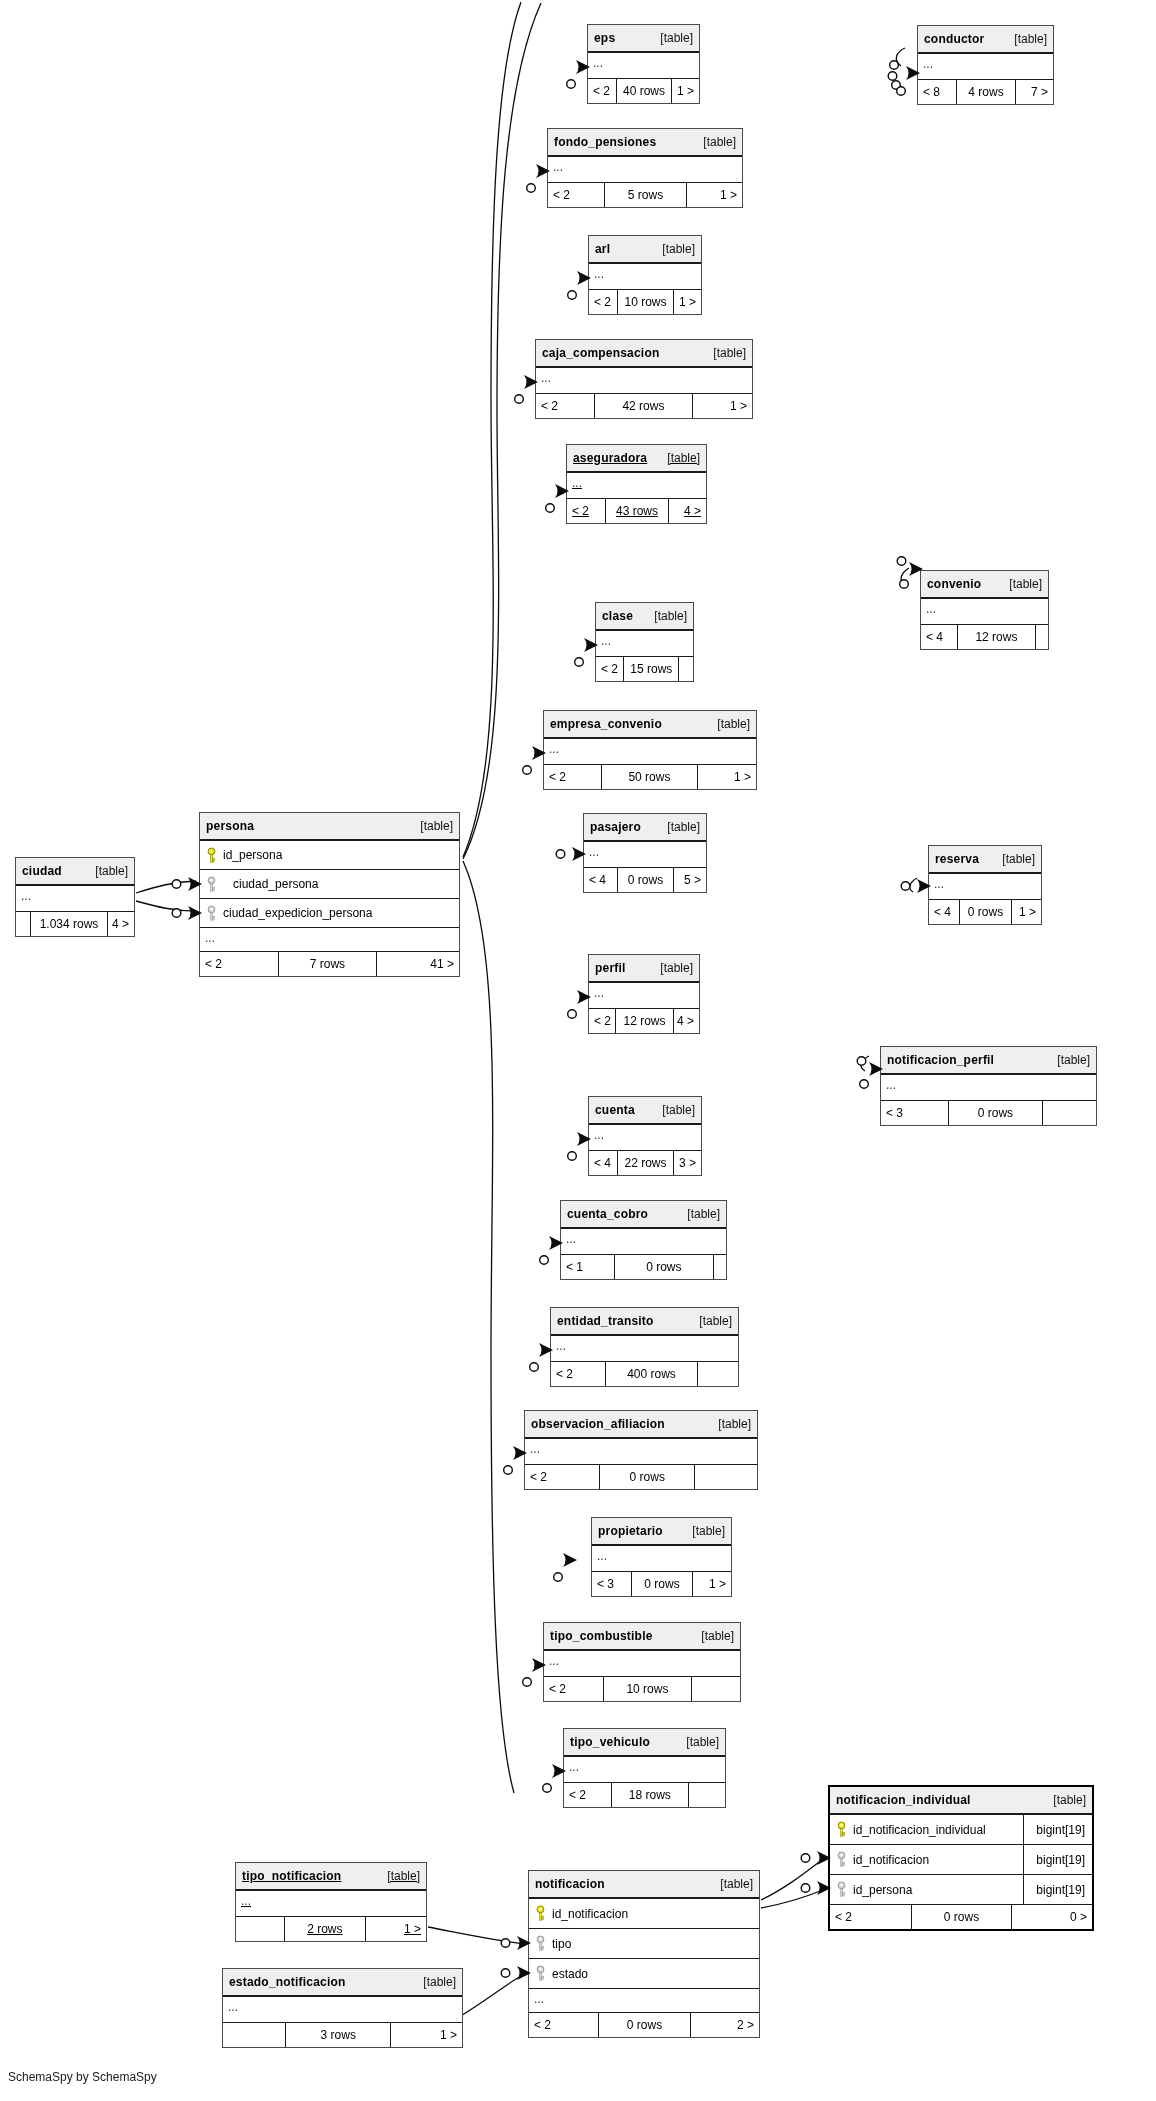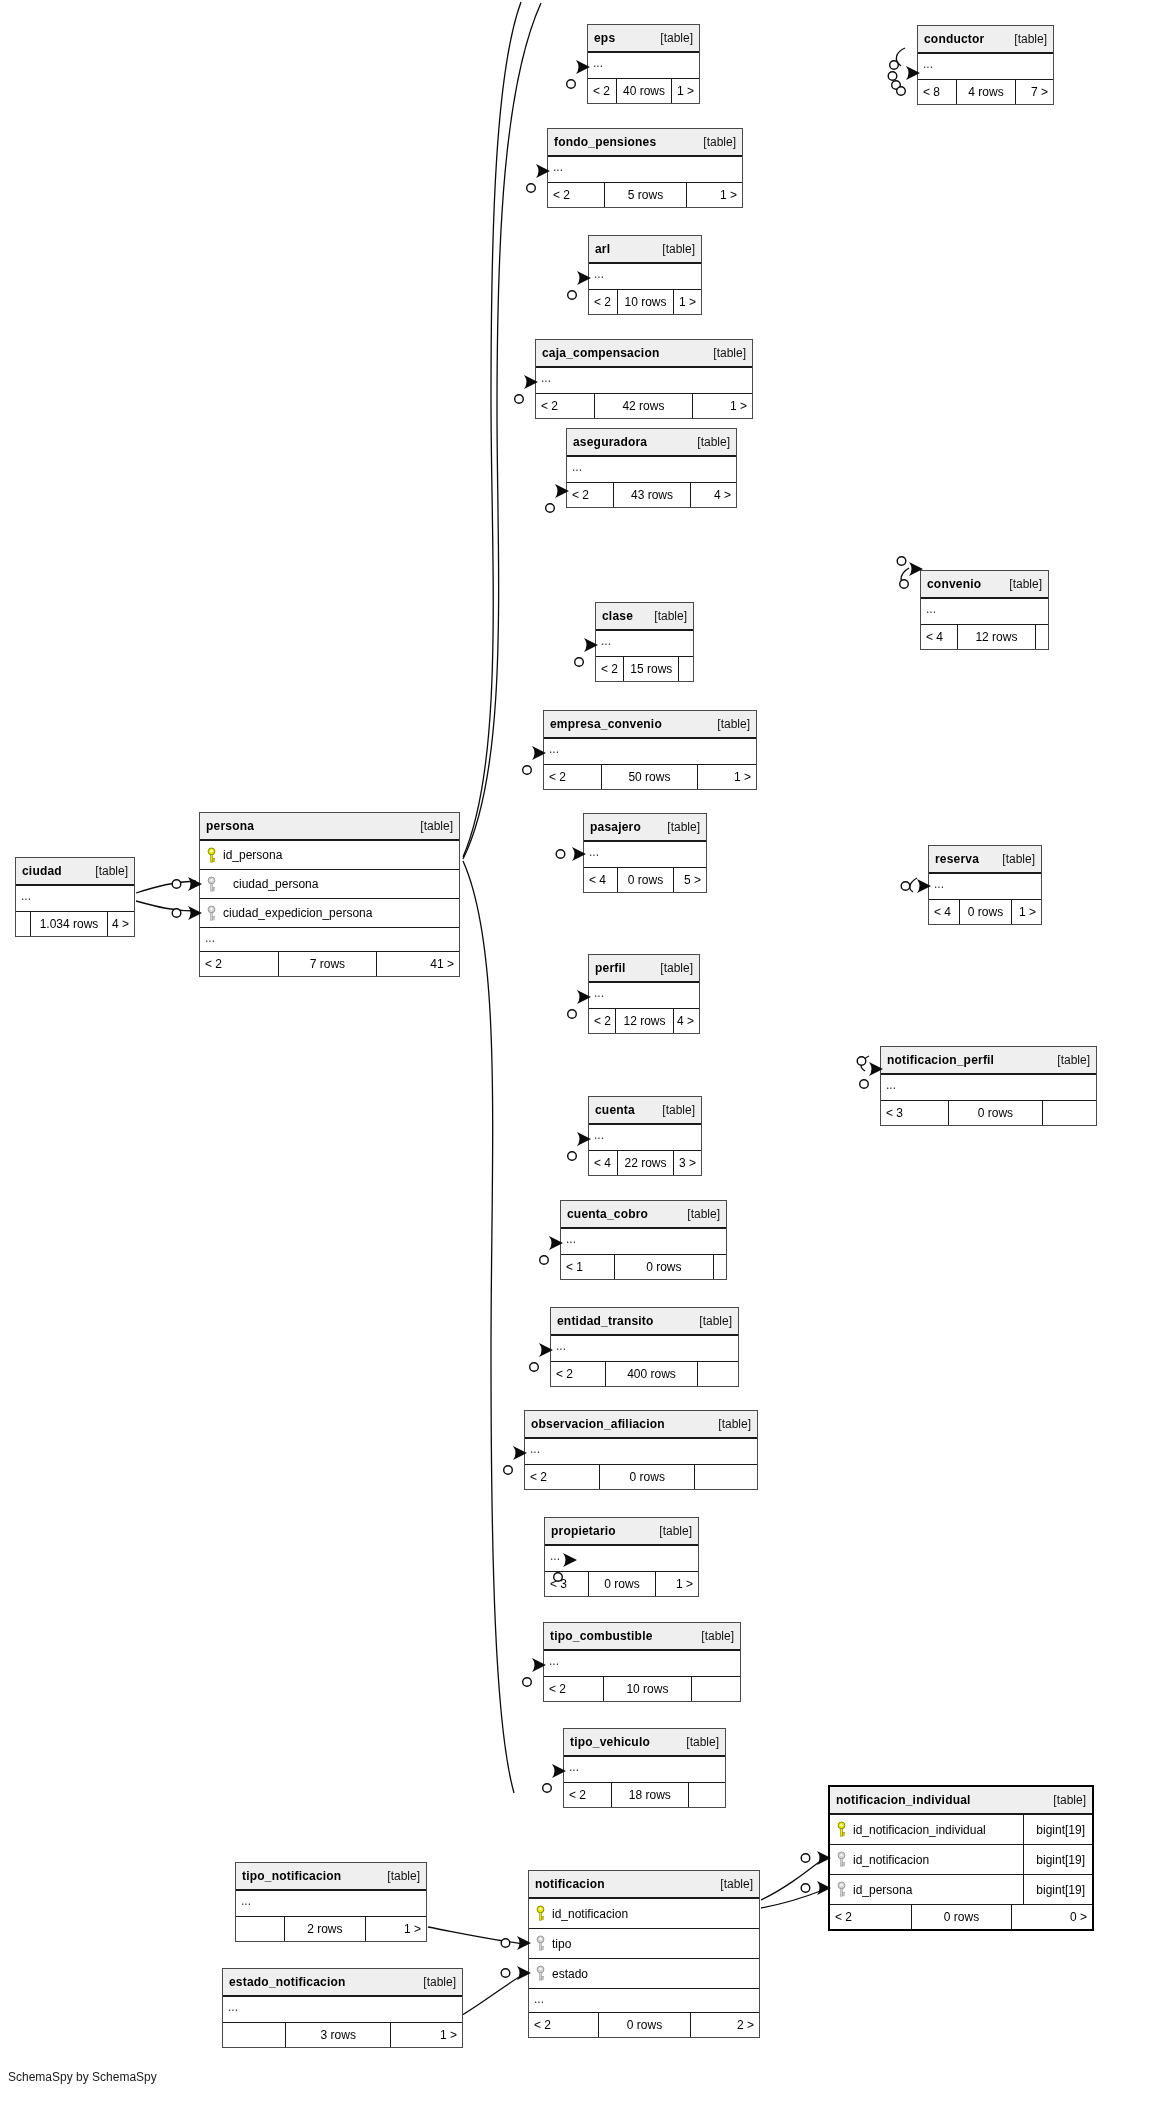--- a/index.html
+++ b/index.html
@@ -127,21 +127,21 @@
       <div class="foot">
         <div class="foot-cell foot-l" style="width: 27%;">&lt; 2</div>
         <div class="foot-cell foot-c" style="width: 45%;">42 rows</div>
         <div class="foot-cell foot-r" style="width: 28%;">1 &gt;</div>
       </div>
     </div>
     <svg class="conn" width="26" height="36" viewBox="0 0 26 36" style="left: 513px; top: 372px;">
       <path d="M25,10 L11,3 Q16,10 11,17 Z" fill="#0b0b0b"></path>
       <circle cx="6" cy="27" r="4.3" fill="#ffffff" stroke="#0b0b0b" stroke-width="1.4"></circle>
     </svg>
-    <div class="tbl" style="left: 566px; top: 428px; width: 171px;">
+    <div class="tbl" style="left: 566px; top: 444px; width: 141px; text-decoration: underline;">
       <div class="tbl-header">
         <span class="tbl-name">aseguradora</span>
         <span class="tbl-badge">[table]</span>
       </div>
       <div class="dots-row" style="height: 26px;">...</div>
       <div class="foot">
         <div class="foot-cell foot-l" style="width: 27%;">&lt; 2</div>
         <div class="foot-cell foot-c" style="width: 46%;">43 rows</div>
         <div class="foot-cell foot-r" style="width: 27%;">4 &gt;</div>
       </div>
@@ -383,21 +383,21 @@
       <div class="foot">
         <div class="foot-cell foot-l" style="width: 32%;">&lt; 2</div>
         <div class="foot-cell foot-c" style="width: 41%;">0 rows</div>
         <div class="foot-cell foot-r" style="width: 27%;"></div>
       </div>
     </div>
     <svg class="conn" width="26" height="36" viewBox="0 0 26 36" style="left: 502px; top: 1443px;">
       <path d="M25,10 L11,3 Q16,10 11,17 Z" fill="#0b0b0b"></path>
       <circle cx="6" cy="27" r="4.3" fill="#ffffff" stroke="#0b0b0b" stroke-width="1.4"></circle>
     </svg>
-    <div class="tbl" style="left: 544px; top: 1517px; width: 155px;">
+    <div class="tbl" style="left: 591px; top: 1517px; width: 141px;">
       <div class="tbl-header">
         <span class="tbl-name">propietario</span>
         <span class="tbl-badge">[table]</span>
       </div>
       <div class="dots-row" style="height: 26px;">...</div>
       <div class="foot">
         <div class="foot-cell foot-l" style="width: 28%;">&lt; 3</div>
         <div class="foot-cell foot-c" style="width: 44%;">0 rows</div>
         <div class="foot-cell foot-r" style="width: 28%;">1 &gt;</div>
       </div>
@@ -483,21 +483,21 @@
       </div>
     </div>
     <svg class="conn" width="32" height="18" viewBox="0 0 32 18" style="left: 800px; top: 1849px;">
       <circle cx="5.5" cy="9" r="4.3" fill="#ffffff" stroke="#0b0b0b" stroke-width="1.4"></circle>
       <path d="M31,9 L17,2 Q22,9 17,16 Z" fill="#0b0b0b"></path>
     </svg>
     <svg class="conn" width="32" height="18" viewBox="0 0 32 18" style="left: 800px; top: 1879px;">
       <circle cx="5.5" cy="9" r="4.3" fill="#ffffff" stroke="#0b0b0b" stroke-width="1.4"></circle>
       <path d="M31,9 L17,2 Q22,9 17,16 Z" fill="#0b0b0b"></path>
     </svg>
-    <div class="tbl" style="left: 235px; top: 1862px; width: 192px;">
+    <div class="tbl" style="left: 235px; top: 1862px; width: 192px; text-decoration: underline;">
       <div class="tbl-header">
         <span class="tbl-name">tipo_notificacion</span>
         <span class="tbl-badge">[table]</span>
       </div>
       <div class="dots-row" style="height: 26px;">...</div>
       <div class="foot">
         <div class="foot-cell foot-l" style="width: 25%;"></div>
         <div class="foot-cell foot-c" style="width: 43%;">2 rows</div>
         <div class="foot-cell foot-r" style="width: 32%;">1 &gt;</div>
       </div>

